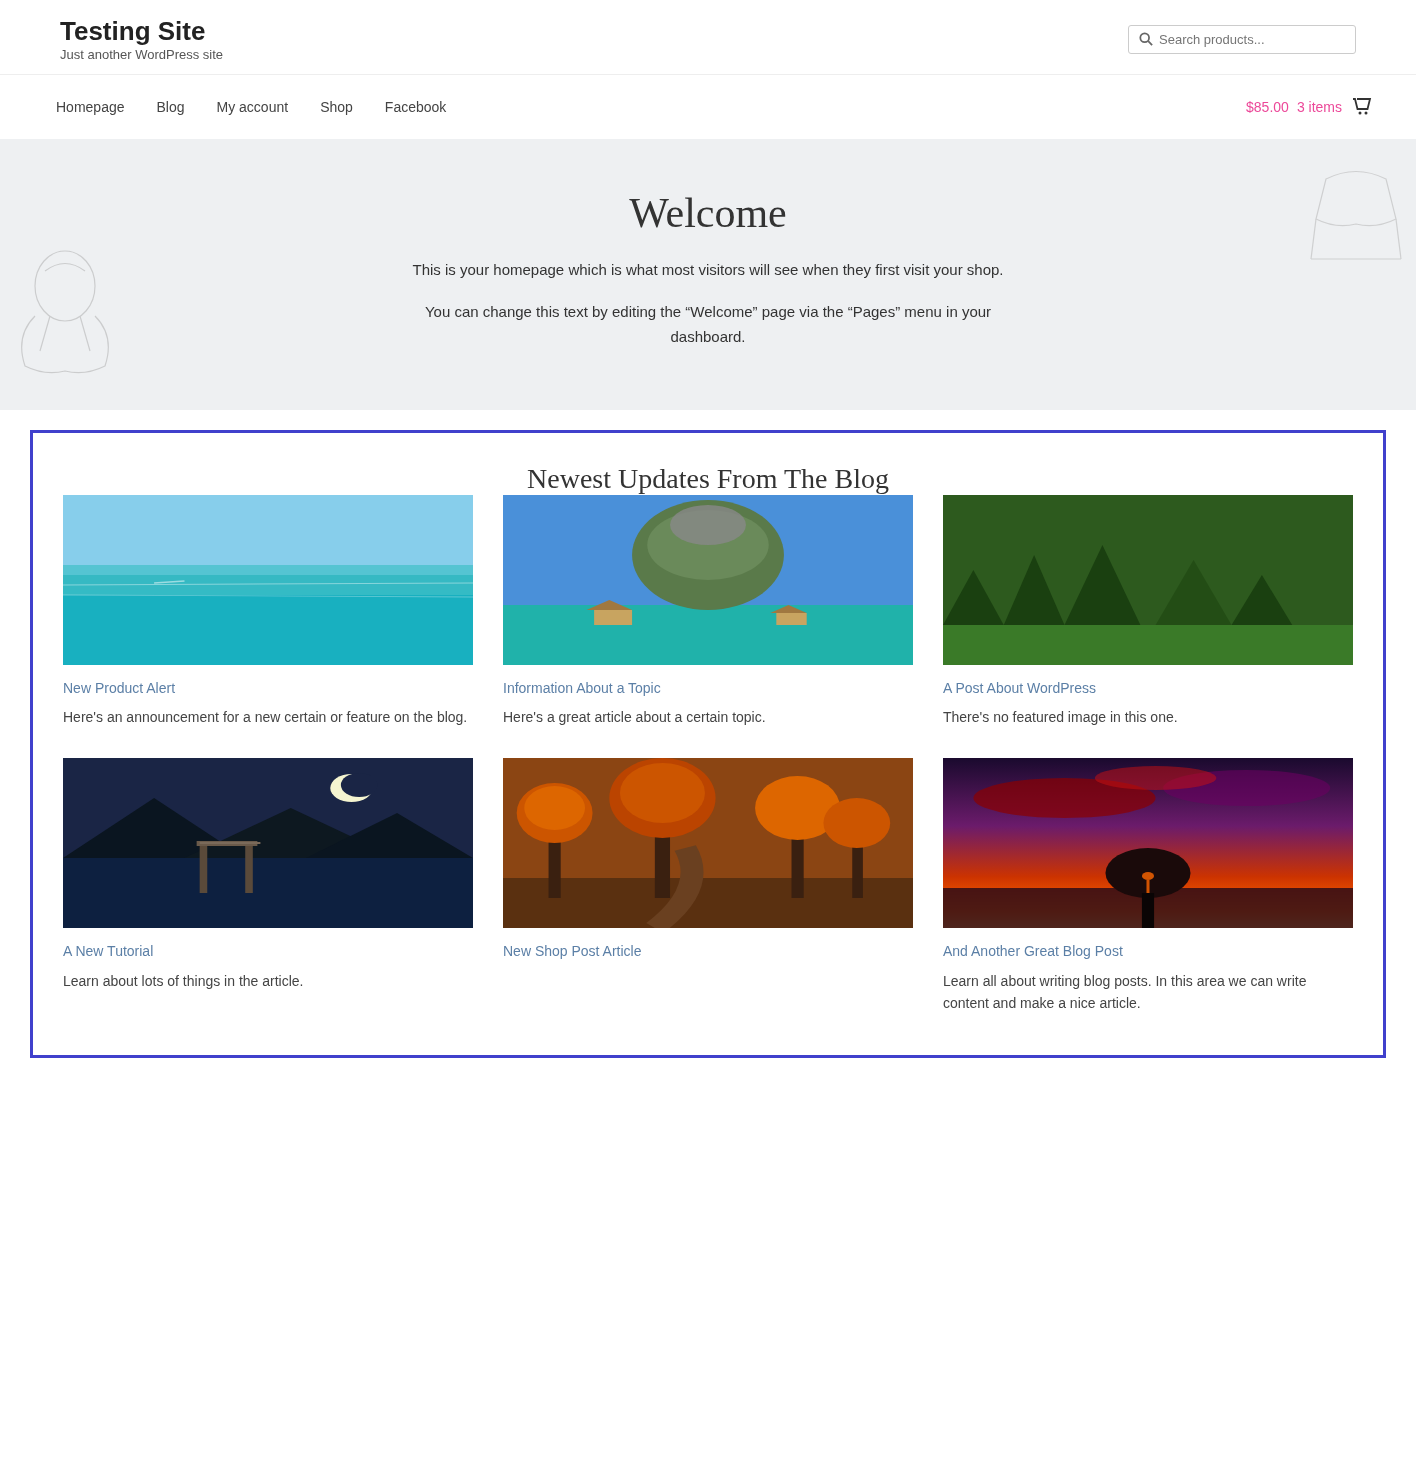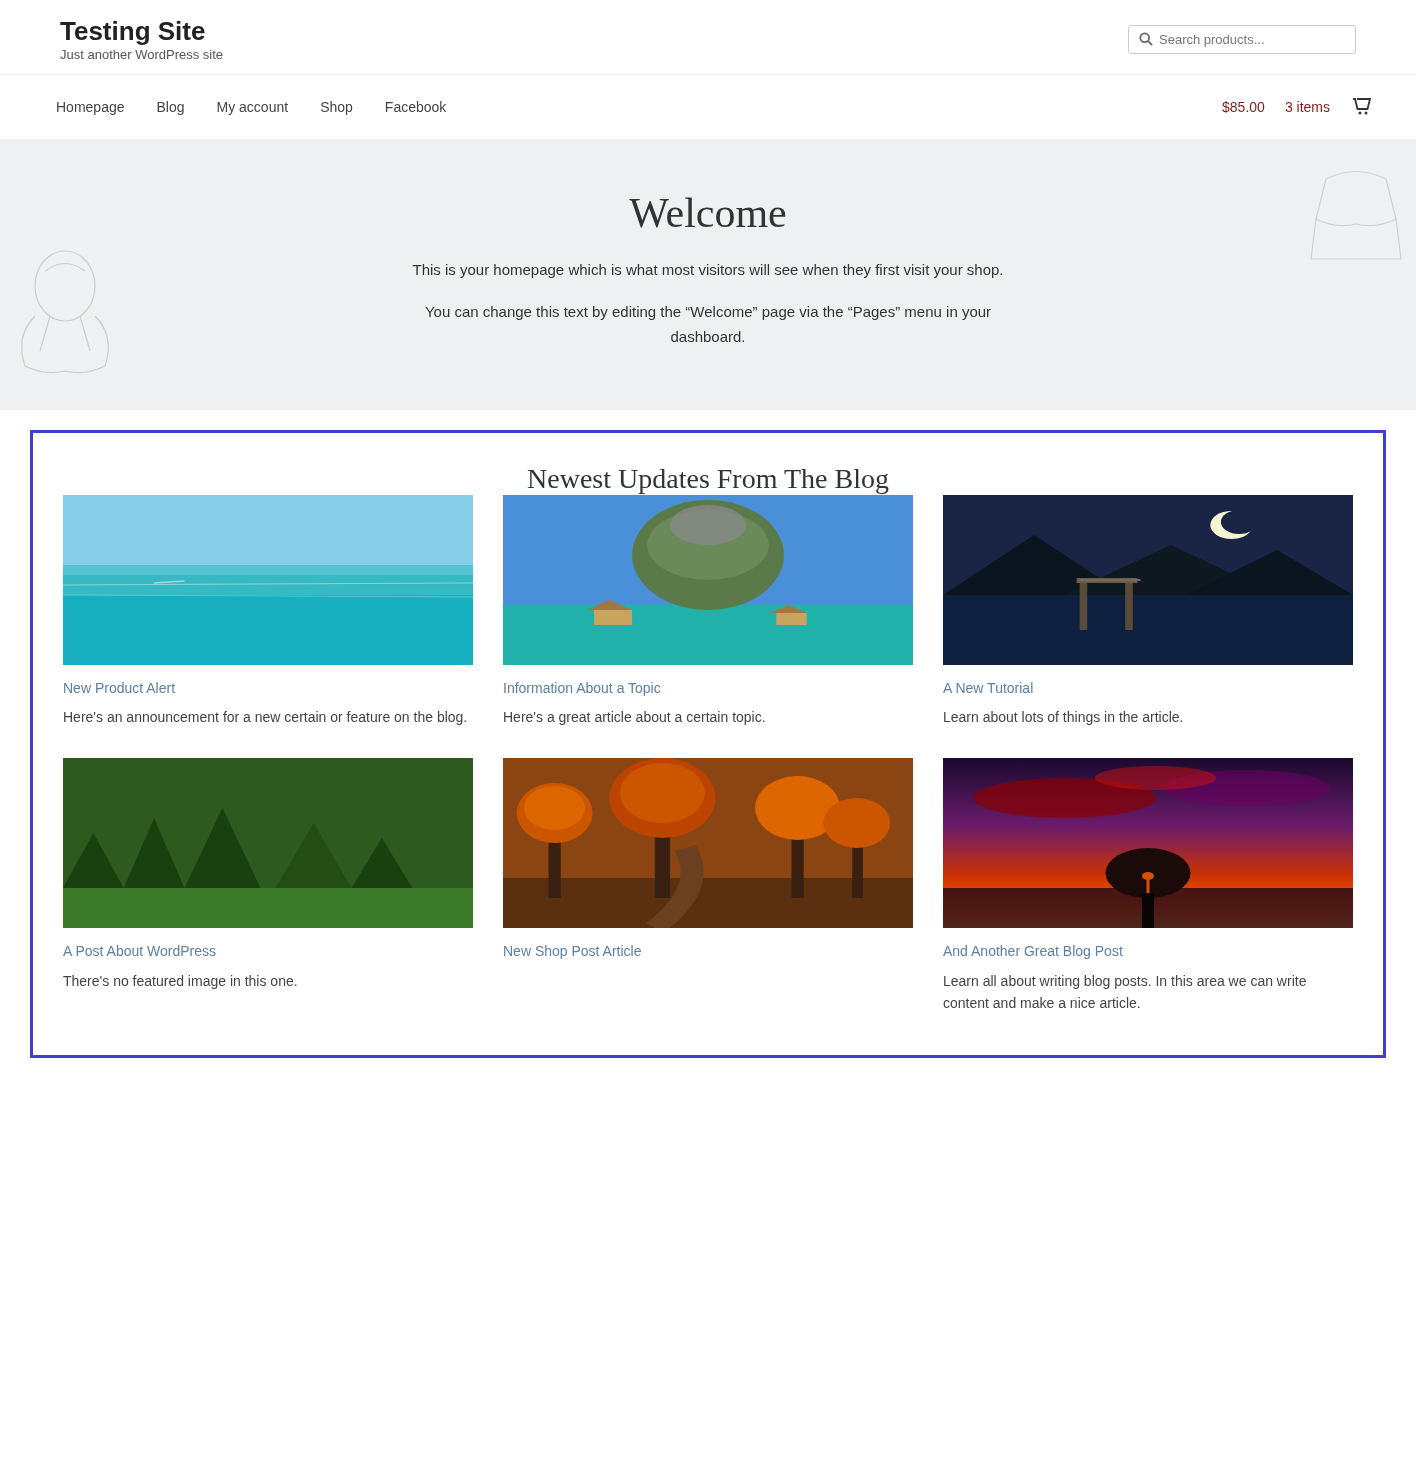--- a/index.html
+++ b/index.html
@@ -11,21 +11,21 @@
     .site-branding h1 { font-size: 26px; font-weight: bold; color: #222; font-family: Arial, sans-serif; }
     .site-branding p { font-size: 13px; color: #555; font-family: Arial, sans-serif; }
     .search-form { display: flex; align-items: center; border: 1px solid #ccc; border-radius: 3px; padding: 6px 10px; width: 228px; background: #fff; }
     .search-form input { border: none; outline: none; font-size: 13px; width: 100%; color: #999; font-family: Arial, sans-serif; }
     .search-icon-svg { width: 14px; height: 14px; margin-right: 6px; color: #666; flex-shrink: 0; }
 
     
     .site-nav { border-top: 1px solid #eee; padding: 12px 40px; display: flex; justify-content: space-between; align-items: center; }
     .nav-links { display: flex; gap: 0; }
     .nav-links a { text-decoration: none; color: #444; font-size: 14px; padding: 12px 16px; display: block; font-family: Arial, sans-serif; }
-    .cart-area { display: flex; align-items: center; gap: 20px; font-family: Arial, sans-serif; font-size: 14px; color: #7f1d1d; }
+    .cart-area { display: flex; align-items: center; gap: 8px; font-family: Arial, sans-serif; font-size: 14px; color: #ec4899; }
     .cart-icon-wrap { cursor: pointer; }
 
     
     .hero { background: #eef0f2; padding: 50px 40px 60px; text-align: center; position: relative; overflow: hidden; min-height: 250px; display: flex; flex-direction: column; align-items: center; justify-content: center; }
     .hero h2 { font-size: 42px; font-weight: normal; color: #333; margin-bottom: 20px; font-family: Georgia, serif; }
     .hero p { font-size: 15px; color: #333; max-width: 620px; line-height: 1.7; font-family: Arial, sans-serif; }
 
     
     .blog-section { border: 3px solid #4040cc; margin: 20px 30px; padding: 30px 30px 40px; }
     .blog-section h3 { text-align: center; font-size: 28px; font-weight: normal; color: #333; font-family: Georgia, serif; }
@@ -145,59 +145,59 @@
           <polygon points="55,115 85,115 70,105" fill="#a07840"></polygon>
           <rect x="180" y="118" width="20" height="12" fill="#c8a460"></rect>
           <polygon points="176,118 200,118 188,110" fill="#a07840"></polygon>
         </svg>
       </div>
       <a class="blog-card-title" href="#">Information About a Topic</a>
       <p class="blog-card-desc">Here's a great article about a certain topic.</p>
     </div>
 
     <div class="blog-card">
-      <div class="blog-card-img img-lake">
-        <svg width="100%" height="100%" viewBox="0 0 270 170" preserveAspectRatio="none">
-          <rect width="270" height="170" fill="#0d1a3a"></rect>
-
-          <rect width="270" height="100" fill="#1a2545"></rect>
-          <circle cx="190" cy="30" r="14" fill="#f5f5d0"></circle>
-          <circle cx="195" cy="27" r="12" fill="#1a2545"></circle>
-
-          <polygon points="0,100 60,40 120,100" fill="#0a1520"></polygon>
-          <polygon points="80,100 150,50 220,100" fill="#0d1820"></polygon>
-          <polygon points="160,100 220,55 270,100" fill="#0a1520"></polygon>
-
-          <rect y="100" width="270" height="70" fill="#0d2040"></rect>
-
-          <rect x="90" y="85" width="5" height="50" fill="#5a4a3a"></rect>
-          <rect x="120" y="85" width="5" height="50" fill="#5a4a3a"></rect>
-          <rect x="88" y="83" width="40" height="5" fill="#6a5a4a"></rect>
-          <line x1="90" y1="85" x2="130" y2="85" stroke="#7a6a5a" stroke-width="2"></line>
-        </svg>
-      </div>
-      <a class="blog-card-title" href="#">A New Tutorial</a>
-      <p class="blog-card-desc">Learn about lots of things in the article.</p>
-    </div>
-
-    <div class="blog-card">
       <div class="blog-card-img" style="background:#f0f0f0;">
         <svg width="100%" height="100%" viewBox="0 0 270 170" preserveAspectRatio="none">
           <rect width="270" height="170" fill="#2d5a1e"></rect>
           <rect y="130" width="270" height="40" fill="#3a7a28"></rect>
 
           <polygon points="40,130 60,60 80,130" fill="#1a4010"></polygon>
           <polygon points="80,130 105,50 130,130" fill="#1a4010"></polygon>
           <polygon points="140,130 165,65 190,130" fill="#234d15"></polygon>
           <polygon points="190,130 210,80 230,130" fill="#1a4010"></polygon>
           <polygon points="0,130 20,75 40,130" fill="#1a4010"></polygon>
         </svg>
       </div>
       <a class="blog-card-title" href="#">A Post About WordPress</a>
       <p class="blog-card-desc">There's no featured image in this one.</p>
+    </div>
+
+    <div class="blog-card">
+      <div class="blog-card-img img-lake">
+        <svg width="100%" height="100%" viewBox="0 0 270 170" preserveAspectRatio="none">
+          <rect width="270" height="170" fill="#0d1a3a"></rect>
+
+          <rect width="270" height="100" fill="#1a2545"></rect>
+          <circle cx="190" cy="30" r="14" fill="#f5f5d0"></circle>
+          <circle cx="195" cy="27" r="12" fill="#1a2545"></circle>
+
+          <polygon points="0,100 60,40 120,100" fill="#0a1520"></polygon>
+          <polygon points="80,100 150,50 220,100" fill="#0d1820"></polygon>
+          <polygon points="160,100 220,55 270,100" fill="#0a1520"></polygon>
+
+          <rect y="100" width="270" height="70" fill="#0d2040"></rect>
+
+          <rect x="90" y="85" width="5" height="50" fill="#5a4a3a"></rect>
+          <rect x="120" y="85" width="5" height="50" fill="#5a4a3a"></rect>
+          <rect x="88" y="83" width="40" height="5" fill="#6a5a4a"></rect>
+          <line x1="90" y1="85" x2="130" y2="85" stroke="#7a6a5a" stroke-width="2"></line>
+        </svg>
+      </div>
+      <a class="blog-card-title" href="#">A New Tutorial</a>
+      <p class="blog-card-desc">Learn about lots of things in the article.</p>
     </div>
 
     <div class="blog-card">
       <div class="blog-card-img img-autumn">
         <svg width="100%" height="100%" viewBox="0 0 270 170" preserveAspectRatio="none">
           <rect width="270" height="170" fill="#8B4513"></rect>
           <rect y="120" width="270" height="50" fill="#5a3010"></rect>
 
           <rect x="30" y="60" width="8" height="80" fill="#3a2010"></rect>
           <ellipse cx="34" cy="55" rx="25" ry="30" fill="#CC5500"></ellipse>

